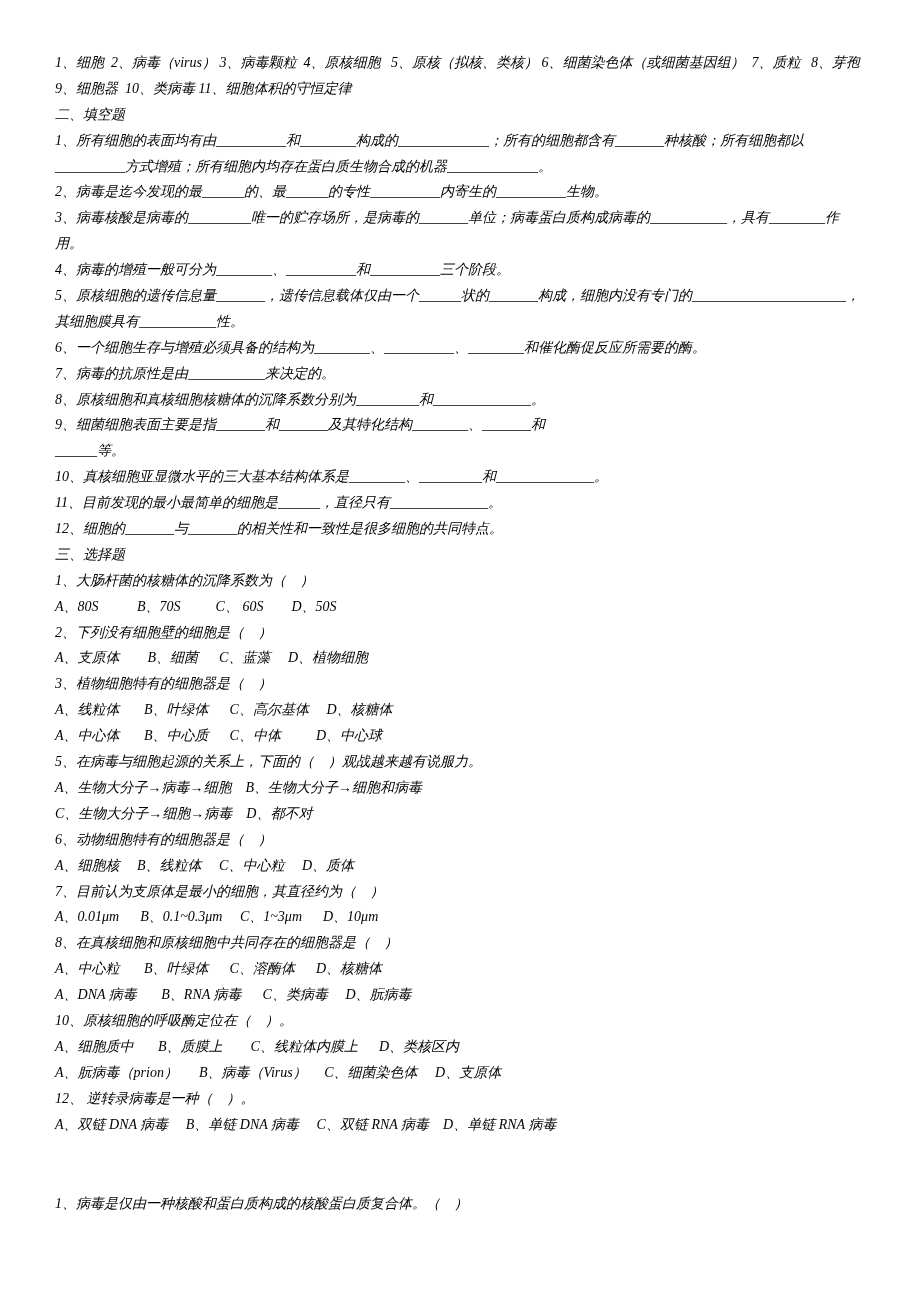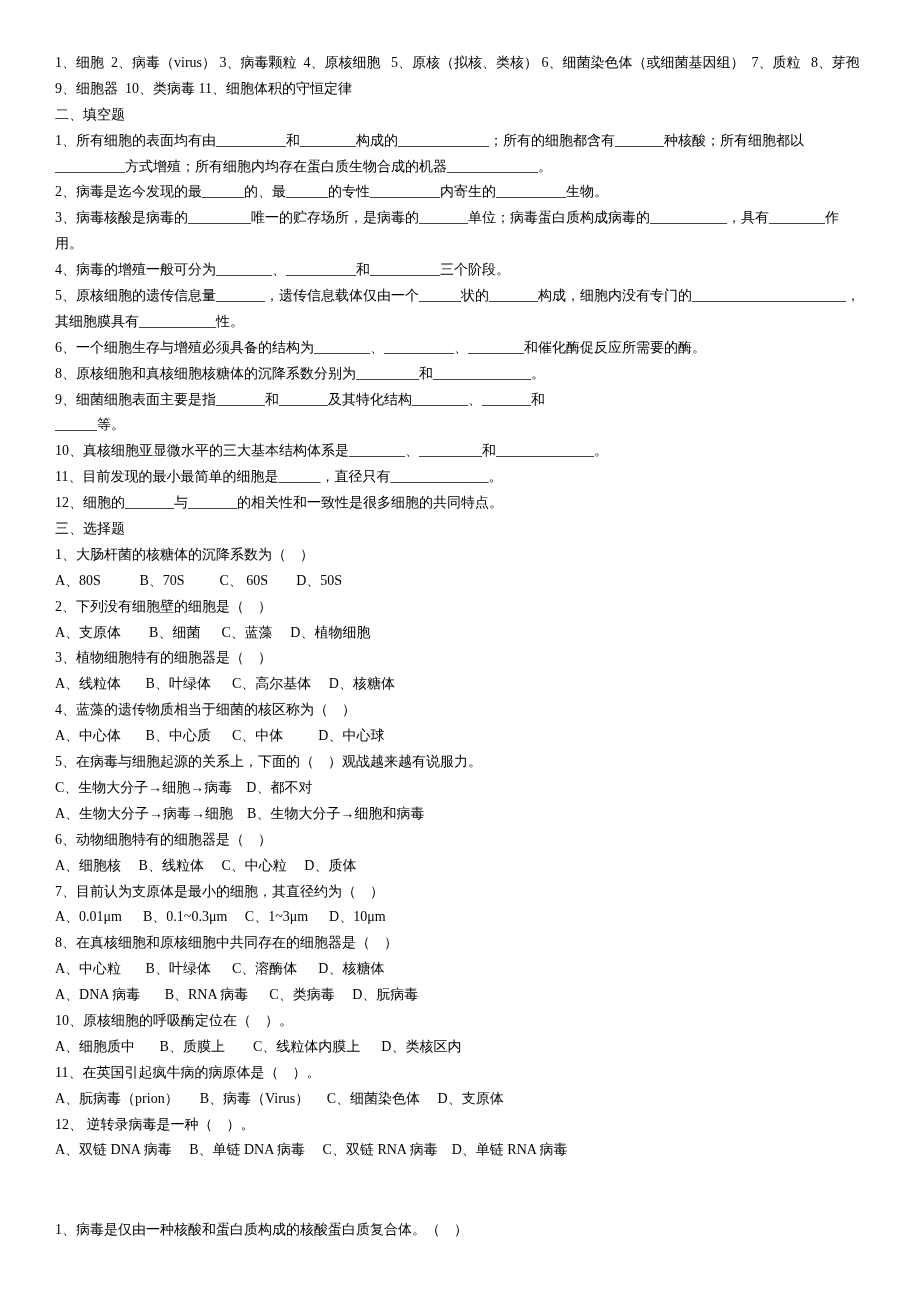--- a/index.html
+++ b/index.html
@@ -9,63 +9,63 @@
       color: #000;
       background: #fff;
       margin: 0;
       padding: 50px 55px;
       width: 920px;
       box-sizing: border-box;
     }
     .line {
       white-space: pre-wrap;
       margin: 0;
+      font-style: italic;
     }
     .blank-line {
       height: 1.85em;
     }
   </style>
 </head>
 <body>
 
 <div id="content">
     <p class="line">1、细胞  2、病毒（virus） 3、病毒颗粒  4、原核细胞   5、原核（拟核、类核） 6、细菌染色体（或细菌基因组）  7、质粒   8、芽孢   9、细胞器  10、类病毒 11、细胞体积的守恒定律</p>
     <p class="line">二、填空题</p>
     <p class="line">1、所有细胞的表面均有由__________和________构成的_____________；所有的细胞都含有_______种核酸；所有细胞都以__________方式增殖；所有细胞内均存在蛋白质生物合成的机器_____________。</p>
     <p class="line">2、病毒是迄今发现的最______的、最______的专性__________内寄生的__________生物。</p>
     <p class="line">3、病毒核酸是病毒的_________唯一的贮存场所，是病毒的_______单位；病毒蛋白质构成病毒的___________，具有________作用。</p>
     <p class="line">4、病毒的增殖一般可分为________、__________和__________三个阶段。</p>
     <p class="line">5、原核细胞的遗传信息量_______，遗传信息载体仅由一个______状的_______构成，细胞内没有专门的______________________，其细胞膜具有___________性。</p>
     <p class="line">6、一个细胞生存与增殖必须具备的结构为________、__________、________和催化酶促反应所需要的酶。</p>
+    <p class="line">7、病毒的抗原性是由___________来决定的。</p>
     <p class="line">8、原核细胞和真核细胞核糖体的沉降系数分别为_________和______________。</p>
     <p class="line">9、细菌细胞表面主要是指_______和_______及其特化结构________、_______和</p>
     <p class="line">______等。</p>
     <p class="line">10、真核细胞亚显微水平的三大基本结构体系是________、_________和______________。</p>
     <p class="line">11、目前发现的最小最简单的细胞是______，直径只有______________。</p>
     <p class="line">12、细胞的_______与_______的相关性和一致性是很多细胞的共同特点。</p>
     <p class="line">三、选择题</p>
     <p class="line">1、大肠杆菌的核糖体的沉降系数为（    ）</p>
     <p class="line">A、80S           B、70S          C、 60S        D、50S</p>
     <p class="line">2、下列没有细胞壁的细胞是（    ）</p>
     <p class="line">A、支原体        B、细菌      C、蓝藻     D、植物细胞</p>
     <p class="line">3、植物细胞特有的细胞器是（    ）</p>
     <p class="line">A、线粒体       B、叶绿体      C、高尔基体     D、核糖体</p>
-    <p class="line">4、蓝藻的遗传物质相当于细菌的核区称为（    ）</p>
     <p class="line">A、中心体       B、中心质      C、中体          D、中心球</p>
     <p class="line">5、在病毒与细胞起源的关系上，下面的（    ）观战越来越有说服力。</p>
+    <p class="line">A、生物大分子→病毒→细胞    B、生物大分子→细胞和病毒</p>
     <p class="line">C、生物大分子→细胞→病毒    D、都不对</p>
-    <p class="line">A、生物大分子→病毒→细胞    B、生物大分子→细胞和病毒</p>
     <p class="line">6、动物细胞特有的细胞器是（    ）</p>
     <p class="line">A、细胞核     B、线粒体     C、中心粒     D、质体</p>
     <p class="line">7、目前认为支原体是最小的细胞，其直径约为（    ）</p>
     <p class="line">A、0.01μm      B、0.1~0.3μm     C、1~3μm      D、10μm</p>
     <p class="line">8、在真核细胞和原核细胞中共同存在的细胞器是（    ）</p>
     <p class="line">A、中心粒       B、叶绿体      C、溶酶体      D、核糖体</p>
     <p class="line">A、DNA 病毒       B、RNA 病毒      C、类病毒     D、朊病毒</p>
     <p class="line">10、原核细胞的呼吸酶定位在（    ）。</p>
     <p class="line">A、细胞质中       B、质膜上        C、线粒体内膜上      D、类核区内</p>
-    <p class="line">11、在英国引起疯牛病的病原体是（    ）。</p>
     <p class="line">A、朊病毒（prion）      B、病毒（Virus）     C、细菌染色体     D、支原体</p>
     <p class="line">12、 逆转录病毒是一种（    ）。</p>
     <p class="line">A、双链 DNA 病毒     B、单链 DNA 病毒     C、双链 RNA 病毒    D、单链 RNA 病毒</p>
     <p class="blank-line"></p>
     <p class="line">1、病毒是仅由一种核酸和蛋白质构成的核酸蛋白质复合体。（    ）</p>
   </div>
 
 </body></html>

